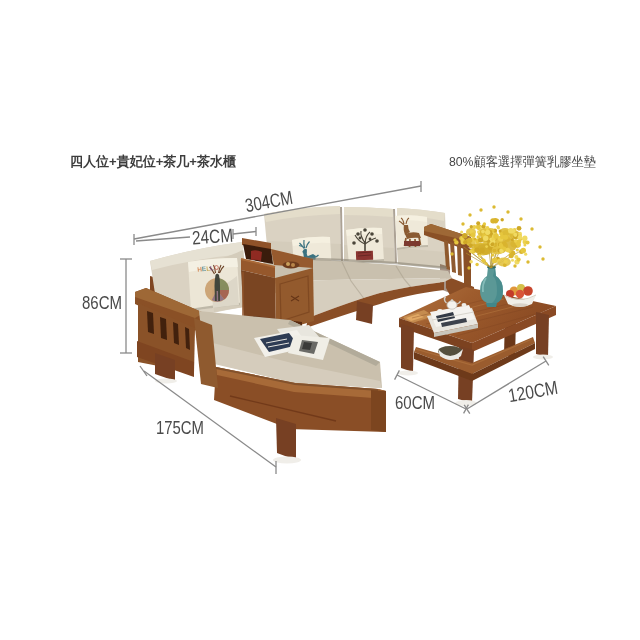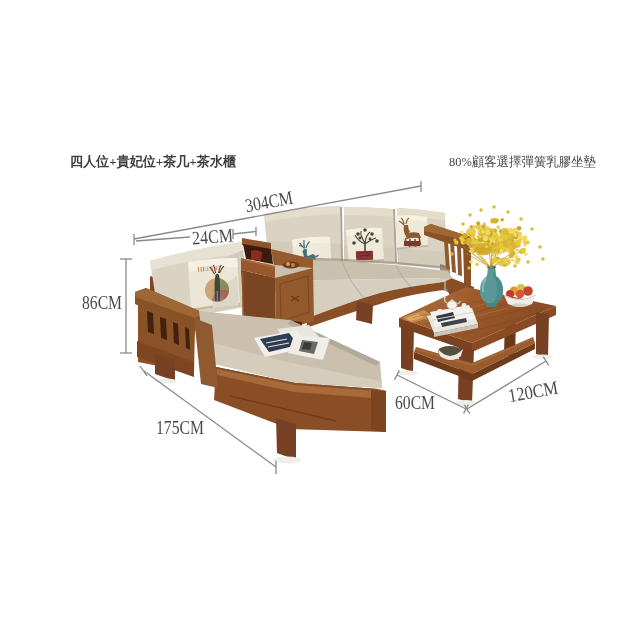--- a/index.html
+++ b/index.html
@@ -1,17 +1,17 @@
 <!DOCTYPE html>
 <html><head>
 <meta charset="utf-8">
 <style>
 html,body{margin:0;padding:0;background:#ffffff;}
 #stage{position:relative;width:640px;height:640px;background:#ffffff;overflow:hidden;
- font-family:Liberation Serif, serif;}
+ font-family:Liberation Sans, sans-serif;}
 svg{position:absolute;left:0;top:0;}
 </style>
 </head>
 <body>
 <div id="stage">
 <svg width="640" height="640" viewBox="0 0 640 640">
 <defs>
 <linearGradient id="tabletop" x1="0" y1="0" x2="1" y2="0.4">
  <stop offset="0" stop-color="#b27542"></stop>
  <stop offset="0.45" stop-color="#9e5c2d"></stop>

